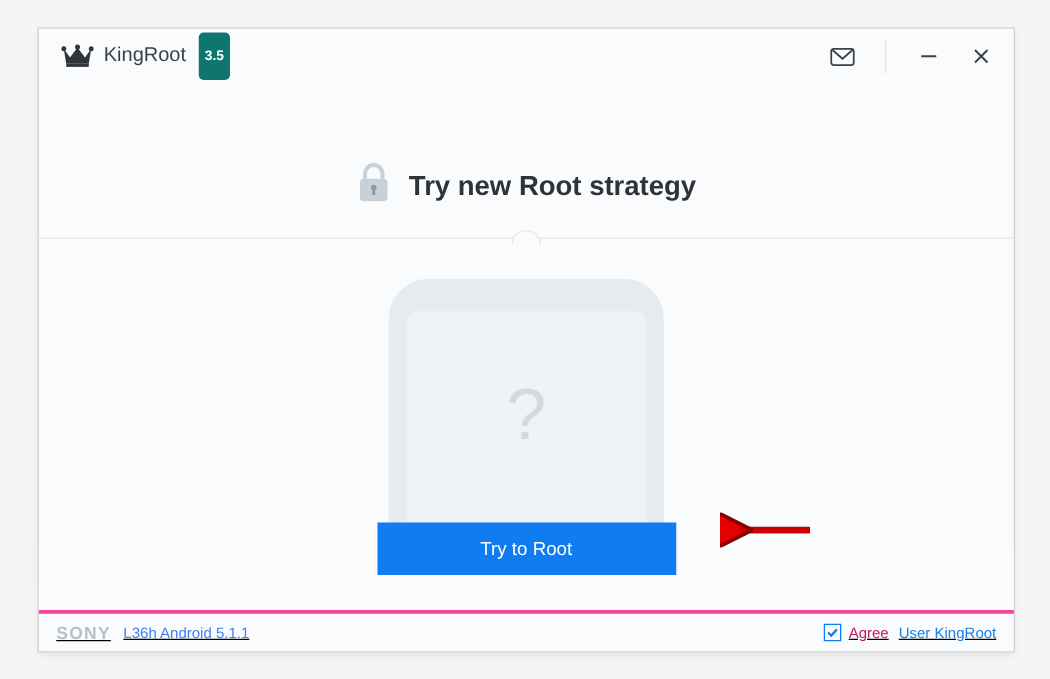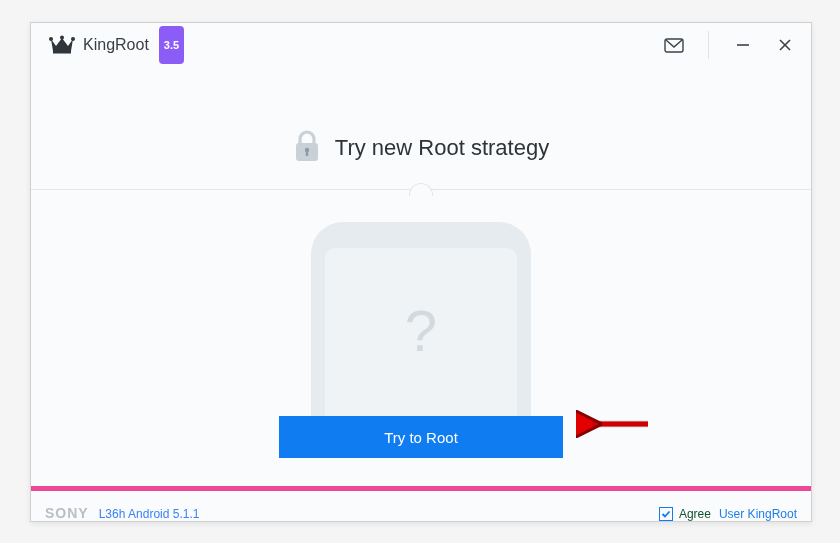--- a/index.html
+++ b/index.html
@@ -36,21 +36,21 @@
     gap: 8px;
   }
   .logo svg { display: block; }
   .app-name {
     font-size: 16px;
     color: #3a3f44;
     font-weight: 500;
     text-align: center;
   }
   .version-badge {
-    background: #8b5cf6;
+    background: #0f766e;
     color: #fff;
     border-radius: 4px;
     font-size: 11px;
     font-weight: 600;
     padding: 13px 5px;
     margin-left: 2px;
   }
   .titlebar-right {
     margin-left: auto;
     display: flex;
@@ -73,20 +73,21 @@
     margin: 0 2px;
   }
 
   
   .heading {
     margin-top: 62px;
     display: flex;
     align-items: center;
     justify-content: center;
     gap: 14px;
+    font-weight: bold;
   }
   .heading-text {
     font-size: 22px;
     color: #2e3338;
   }
 
   
   .hairline {
     margin-top: 22px;
     height: 1px;
@@ -150,40 +151,41 @@
     left: 0; right: 0;
     bottom: 0;
     height: 60px;
     background: linear-gradient(to bottom, rgba(249,251,253,0) 0%, #f9fbfd 80%);
     pointer-events: none;
   }
 
   .root-btn {
     position: absolute;
     bottom: 28px;
-    width: 284px;
+    width: 239px;
     height: 42px;
     background: #0f7cf2;
     color: #fff;
     font-size: 15px;
     display: flex;
     align-items: center;
     justify-content: center;
     cursor: pointer;
     user-select: none;
   }
 
   
   .footer {
     height: 30px;
-    border-top: 5px solid #ec4899;
-    display: flex;
-    align-items: flex-end;
+    border-top: 3px solid #ec4899;
+    display: flex;
+    align-items: center;
     padding: 0 14px;
     font-size: 12px;
+    text-decoration: underline;
   }
   .brand {
     font-size: 14px;
     font-weight: 700;
     letter-spacing: 1px;
     color: #b9bfc5;
     margin-right: 10px;
     font-family: Arial, sans-serif;
   }
   .device {
@@ -199,21 +201,21 @@
     width: 12px;
     height: 12px;
     border: 1px solid #0f7cf2;
     display: inline-flex;
     align-items: center;
     justify-content: center;
     cursor: pointer;
   }
   .checkbox svg { display: block; }
   .agree-label {
-    color: #14532d;
+    color: #be185d;
     margin: 0 4px 0 2px;
   }
   .ua-link {
     color: #1e7fe6;
     cursor: pointer;
   }
 
   
   .arrow {
     position: absolute;

